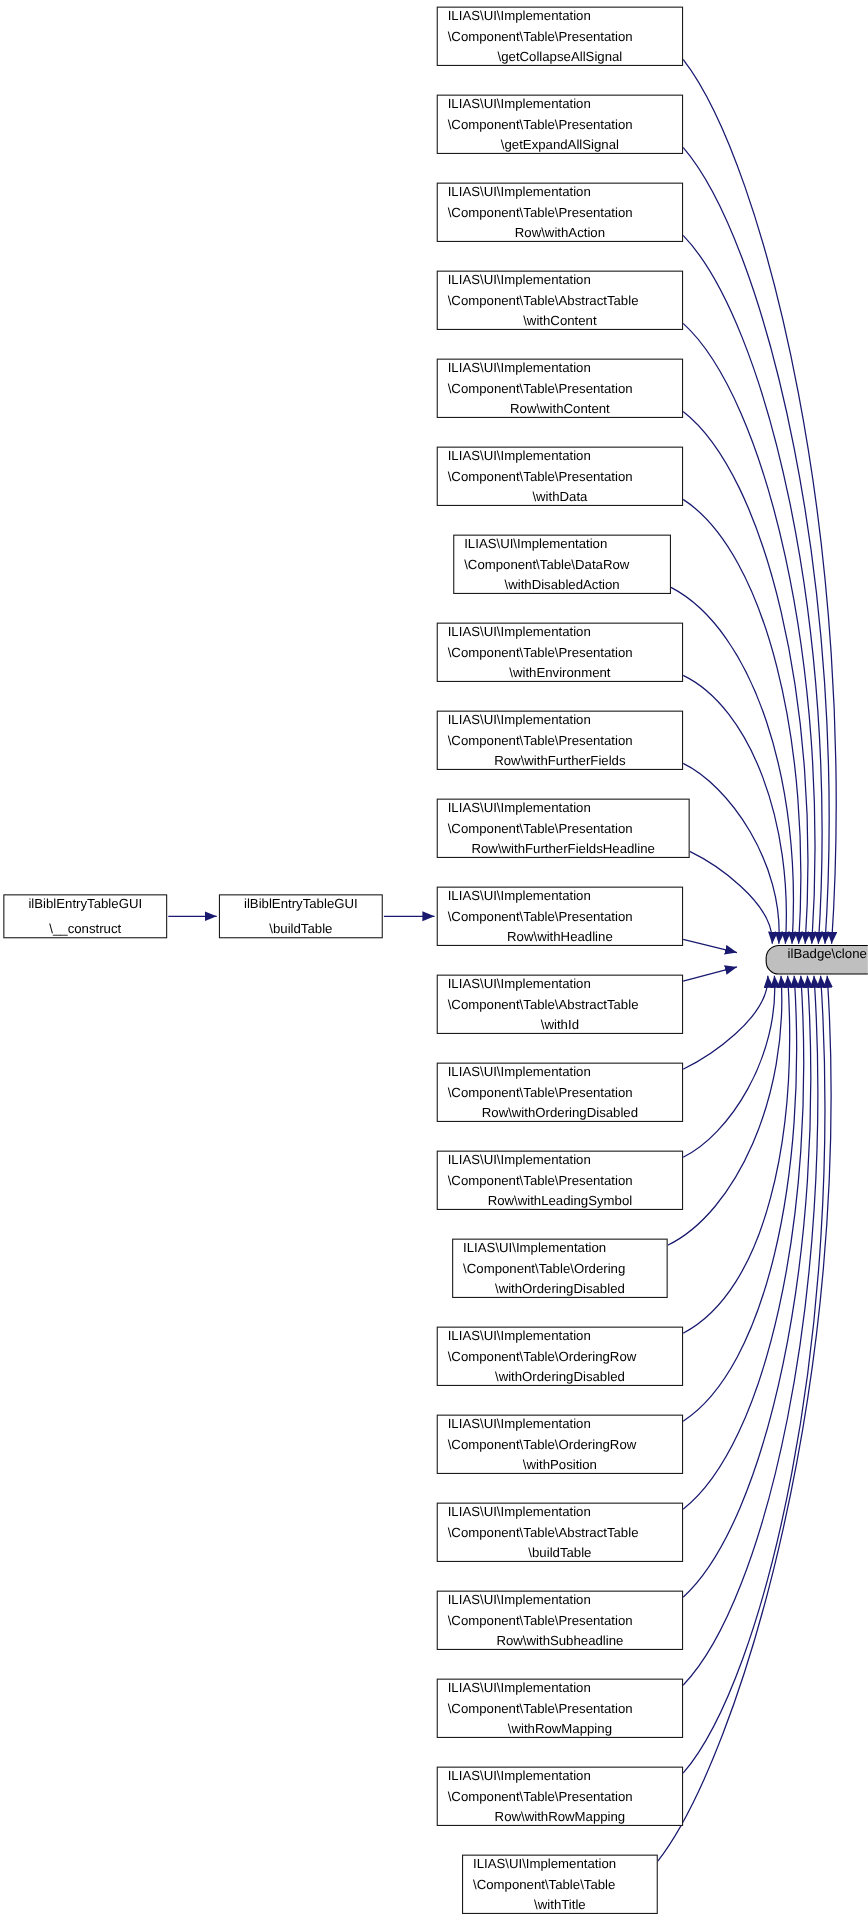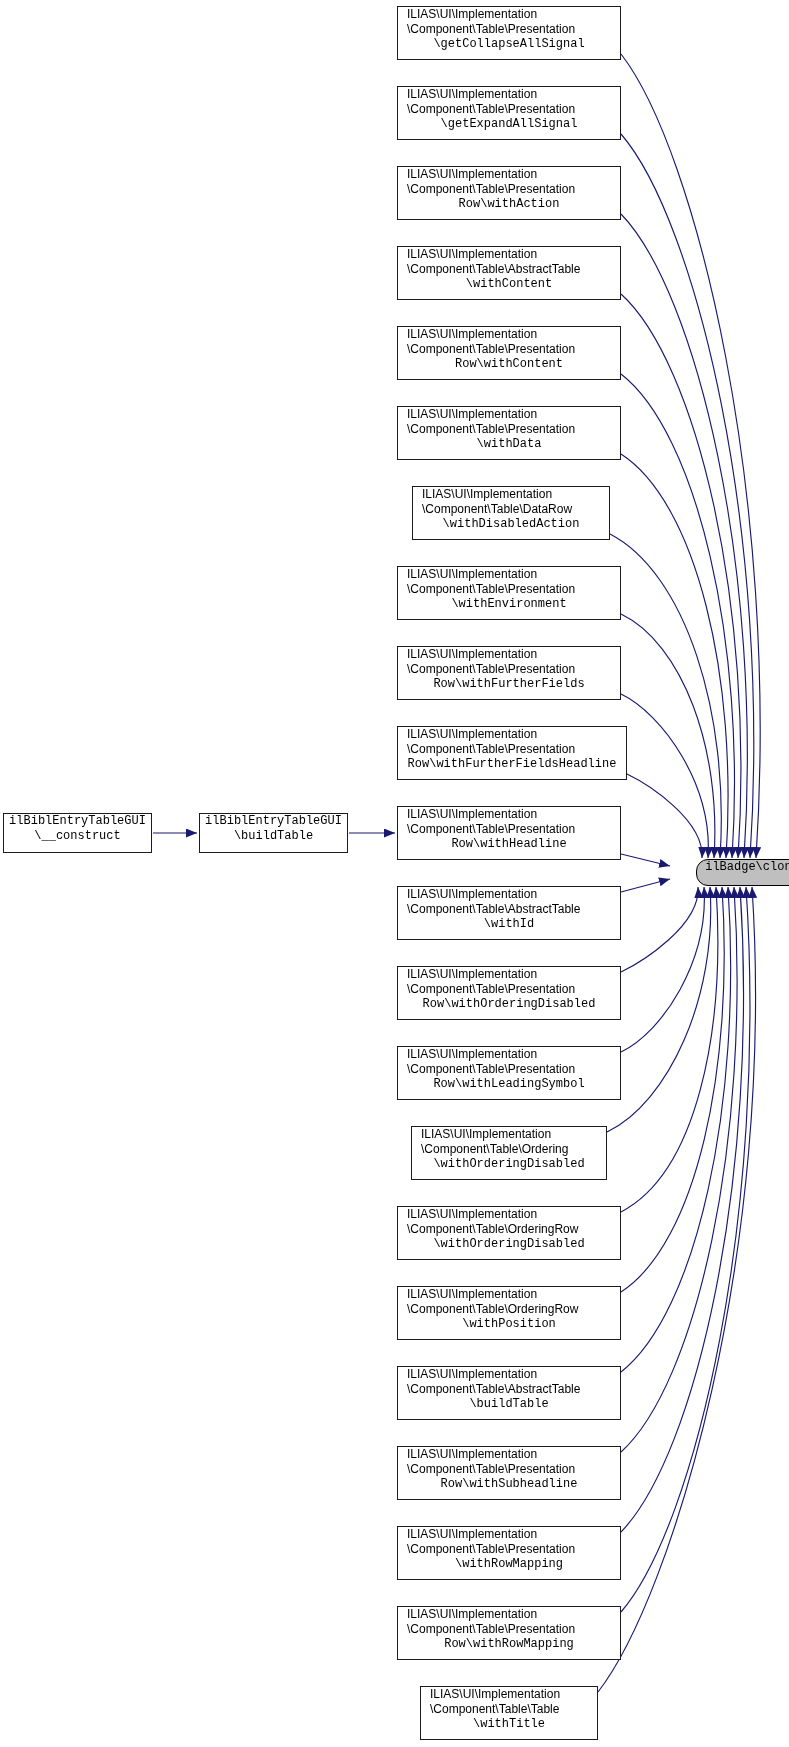--- a/index.html
+++ b/index.html
@@ -14,31 +14,31 @@
   .node{
     position:absolute;
     box-sizing:border-box;
     background:#ffffff;
     border:1.2px solid #1c1c1c;
     color:#000000;
     font-size:12px;
     line-height:15px;
     display:flex;
     flex-direction:column;
-    justify-content:flex-start;
+    justify-content:space-between;
     cursor:pointer;
   }
   .node.hl{
     background:#bfbfbf;
     border:1.6px solid #000000;
     cursor:default;
   }
   .ln{display:block;white-space:nowrap;}
   .ln-left{text-align:left;padding-left:9px;}
-  .ln-center{text-align:center;font-family:Liberation Mono, monospace;}
+  .ln-center{text-align:center;}
 </style>
 </head>
 <body>
 
 <div class="canvas">
   <svg class="edge-layer" xmlns="http://www.w3.org/2000/svg" width="789" height="1747" viewBox="0 0 789 1747">
     <defs>
       <marker id="arrow" markerUnits="userSpaceOnUse" markerWidth="12" markerHeight="10" refX="11" refY="4.5" orient="auto">
         <polygon points="0,0 11,4.5 0,9" fill="#191970"></polygon>
       </marker>

